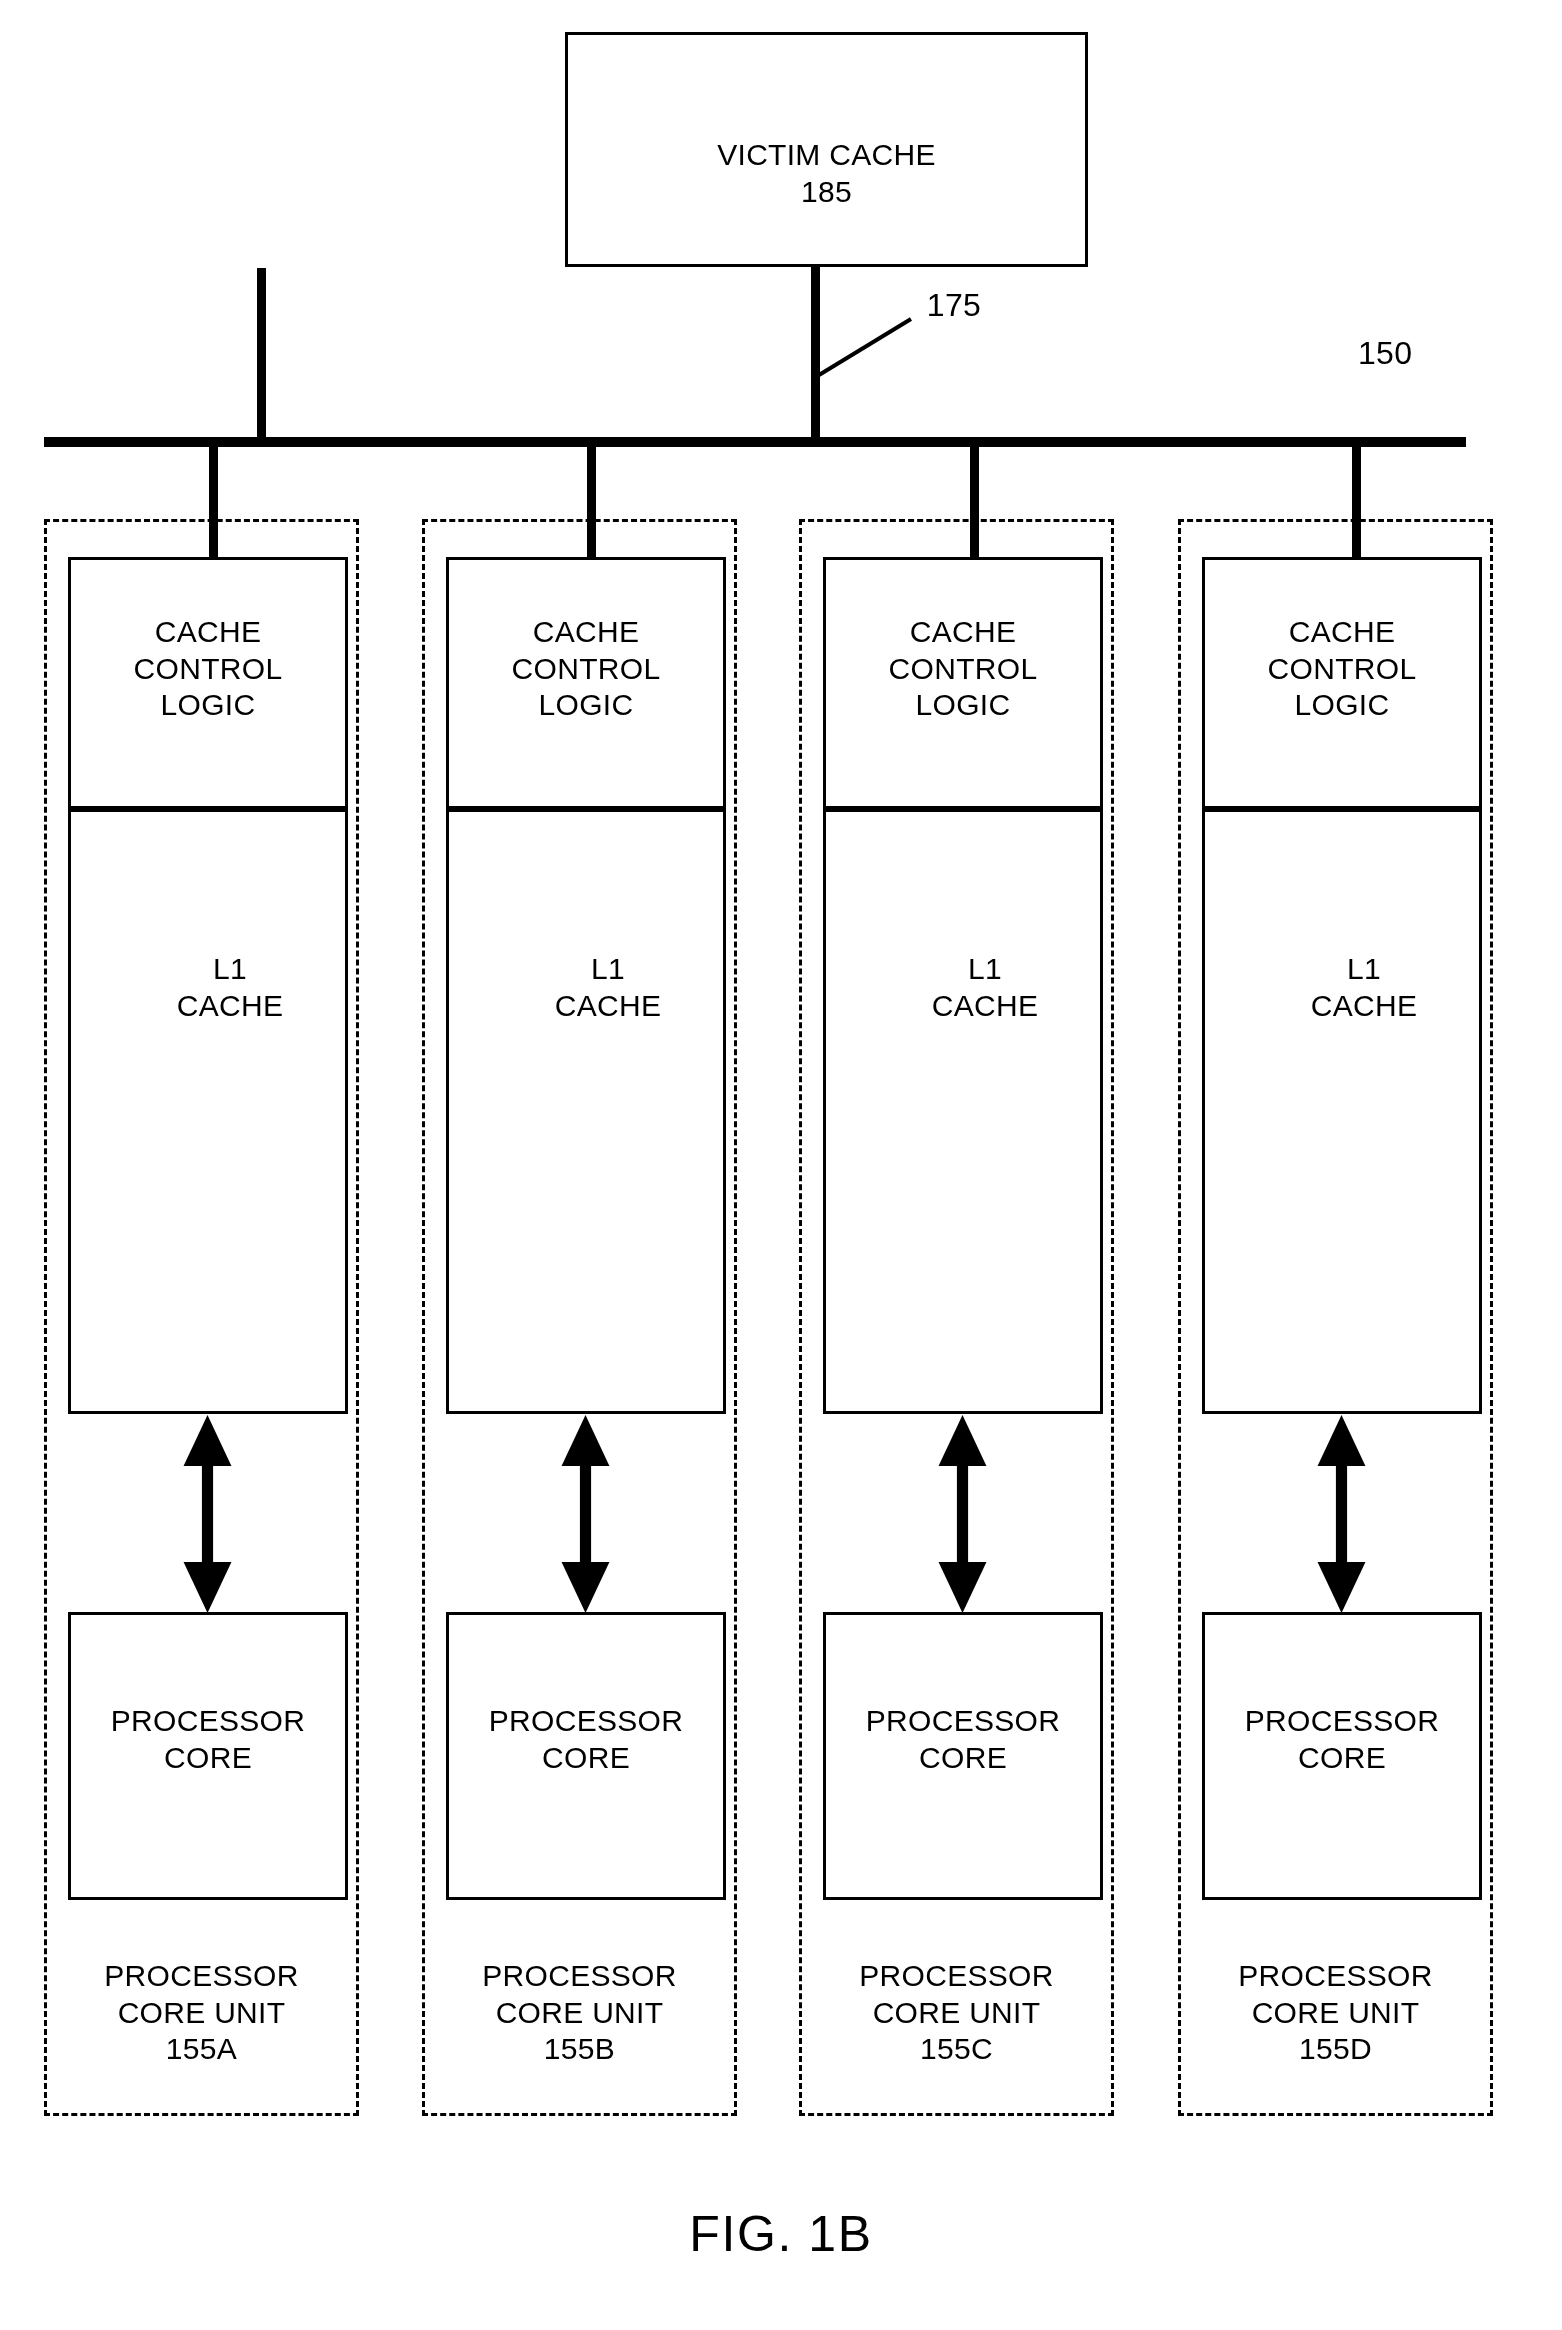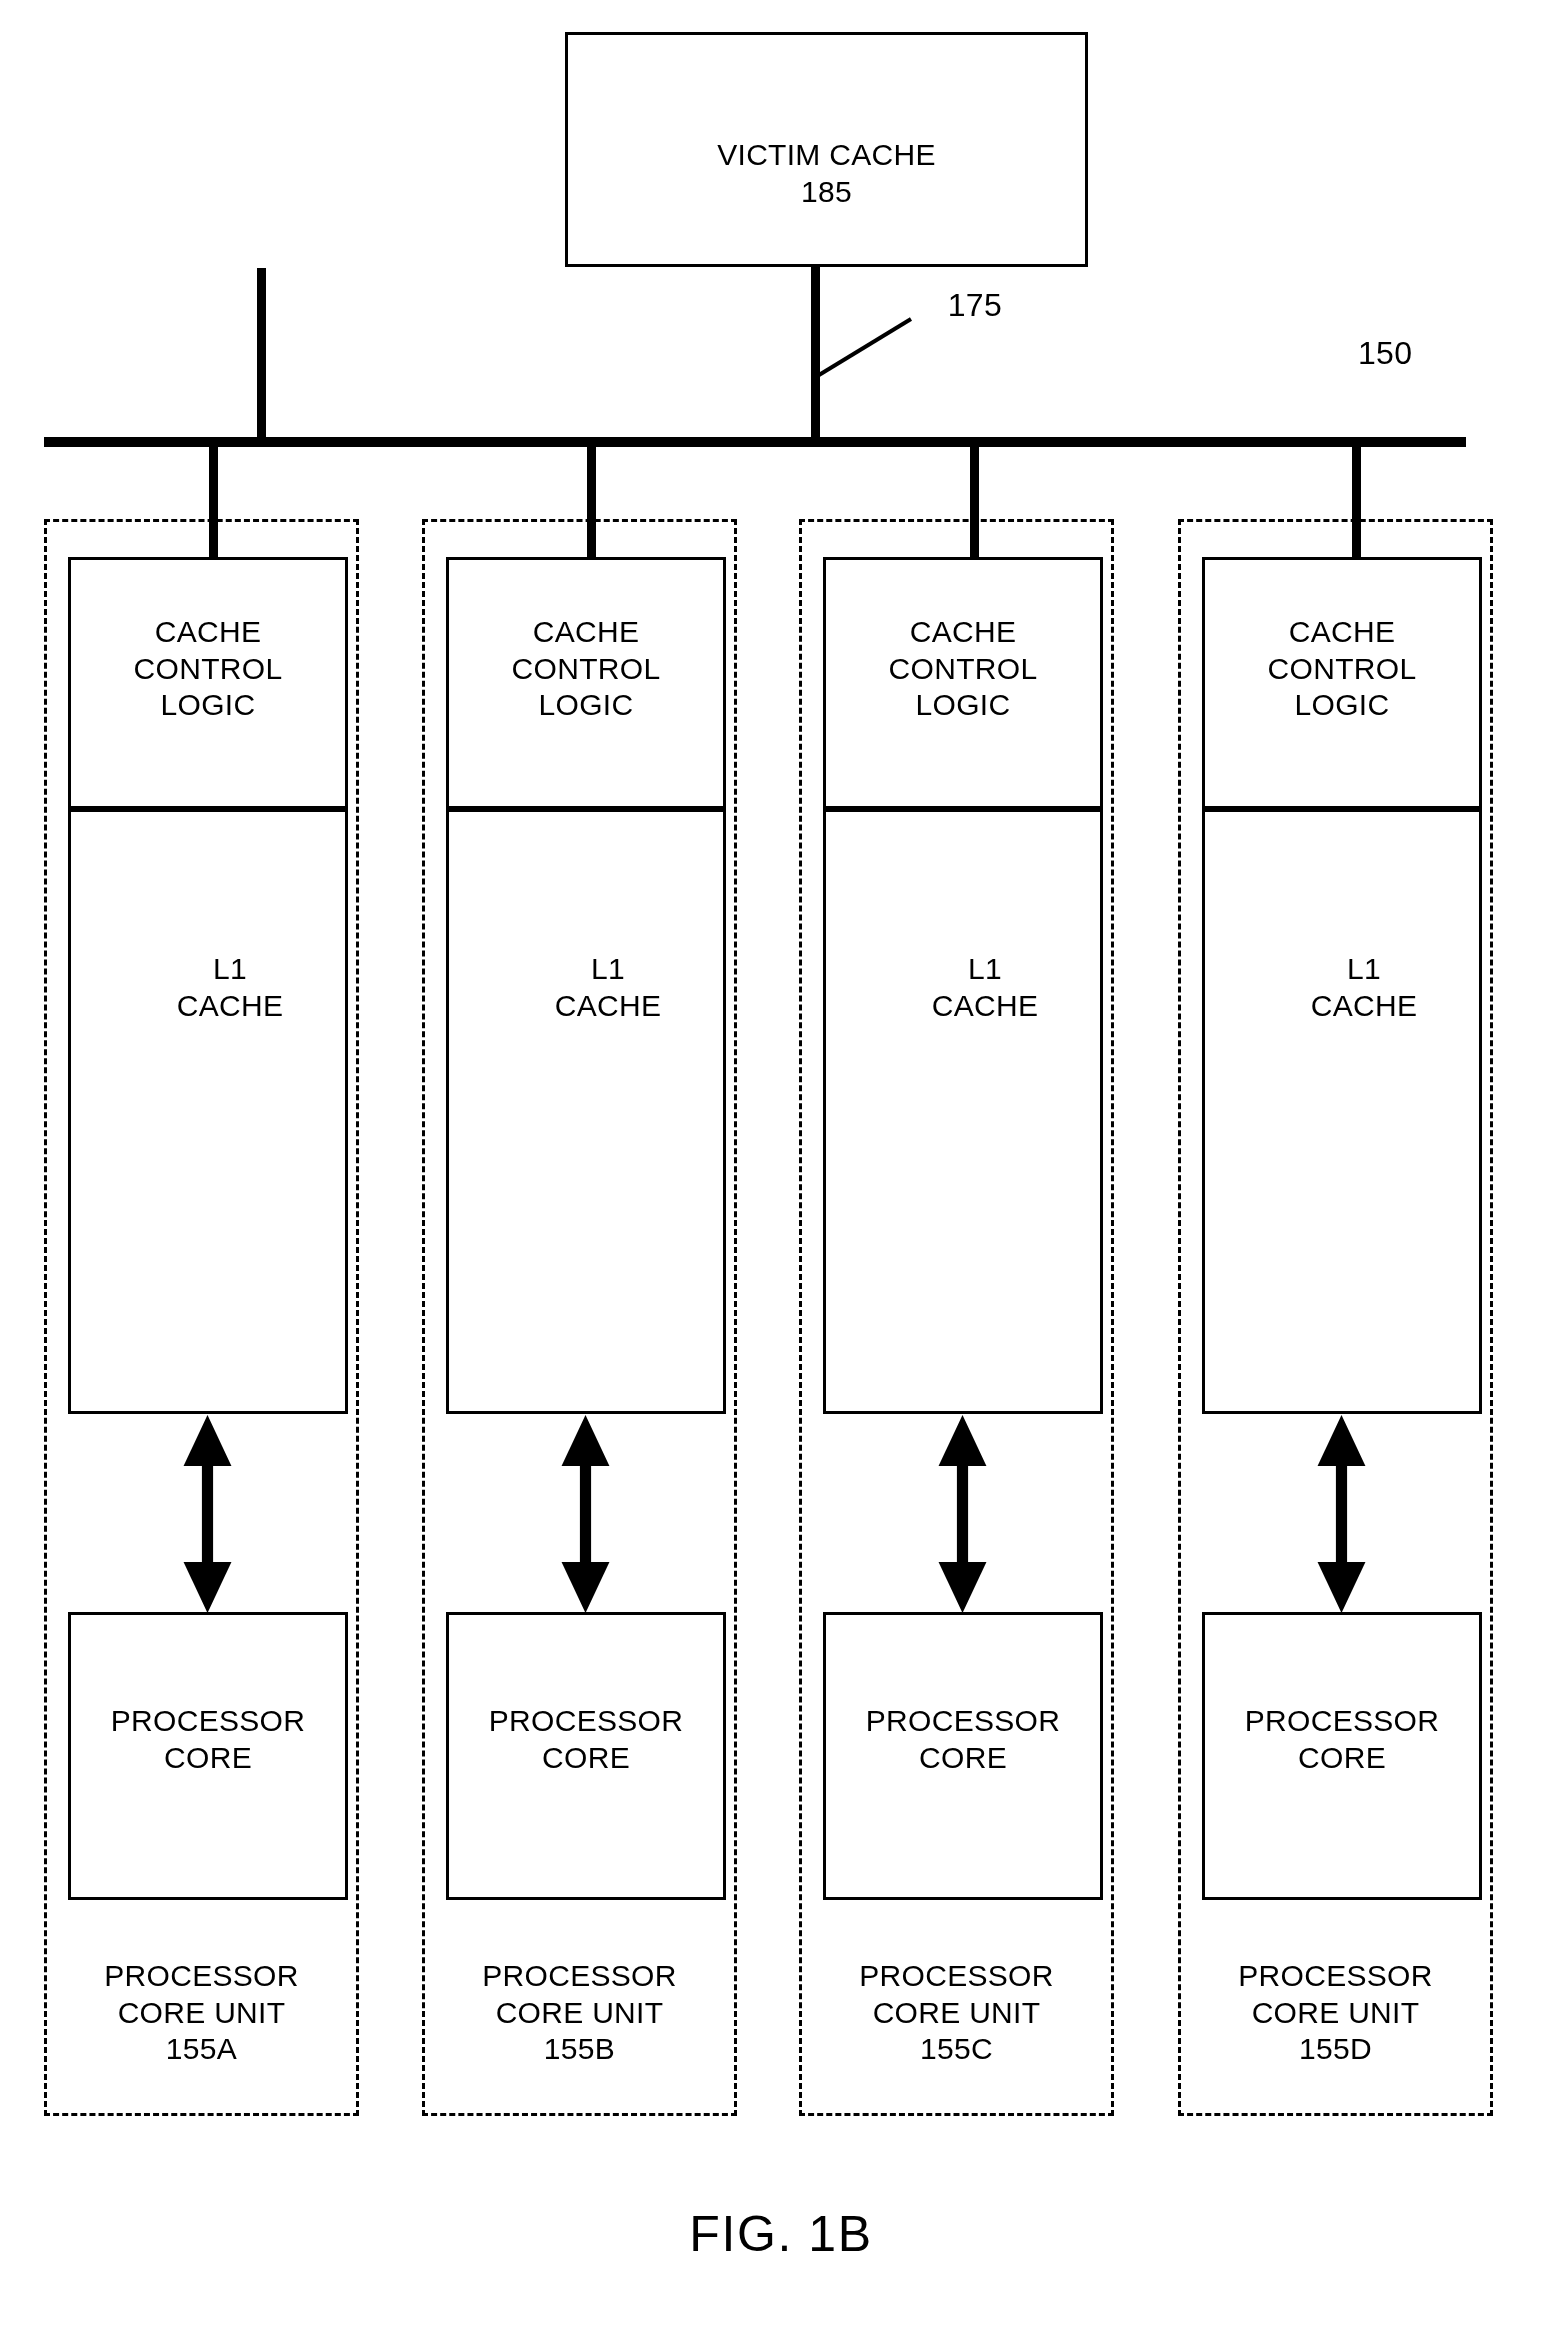--- a/index.html
+++ b/index.html
@@ -71,21 +71,21 @@
     <div class="txt t-top-box" style="left:0; right:0; top:56px;margin-top:46px;">VICTIM CACHE
 185</div>
   </div>
 
   <div class="abs vstub" style="left:257px; top:268px; width:8.8px; height:177px;"></div>
   <div class="abs vstub" style="left:811px; top:266px; width:8.8px; height:179px;"></div>
 
   <svg class="leader" style="left:815px; top:295px; width:128px; height:88px;" viewBox="0 0 160 110">
     <line x1="5" y1="100" x2="120" y2="30" stroke="#000" stroke-width="5"></line>
   </svg>
-  <div class="txt t-ref" style="left:906px; top:286px; width:96px; text-align:right;">175</div>
+  <div class="txt t-ref" style="left:906px; top:286px; width:96px; text-align:center;">175</div>
 
   <div class="txt t-ref" style="left:1358px; top:286px; width:112px; text-align:left;margin-top:48px;">150</div>
 
   <div class="abs bus" style="left:44px; top:437px; width:1422px; height:10.4px;"></div>
 
   <div class="abs vstub" style="left:209px; top:446px; width:8.8px; height:112px;"></div>
   <div class="abs vstub" style="left:587px; top:446px; width:8.8px; height:112px;"></div>
   <div class="abs vstub" style="left:970px; top:446px; width:8.8px; height:112px;"></div>
   <div class="abs vstub" style="left:1352px; top:446px; width:8.8px; height:112px;"></div>
 

